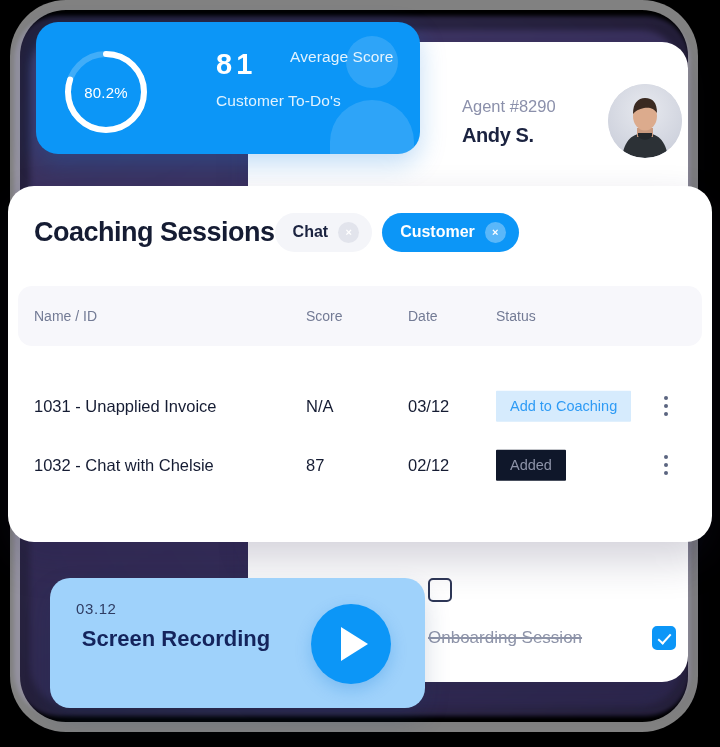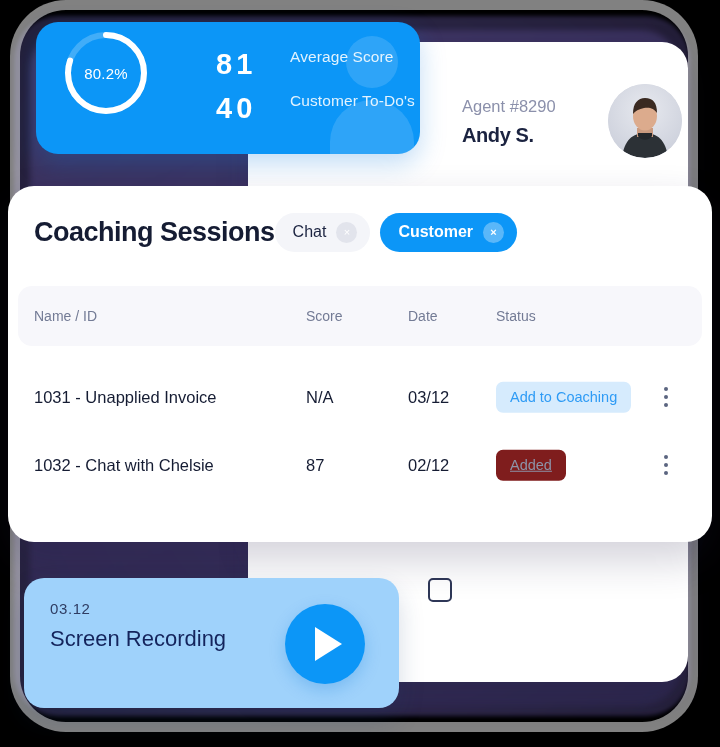--- a/index.html
+++ b/index.html
@@ -80,21 +80,21 @@
     right: 6px;
     top: 78px;
     width: 84px;
     height: 80px;
     border-radius: 46px 46px 12px 12px;
     background: rgba(255,255,255,0.14);
   }
   .donut-wrap {
     position: absolute;
     left: 24px;
-    top: 5px;
+    top: 24px;
     width: 92px;
     height: 92px;
   }
   .donut-label {
     position: absolute;
     left: 0; top: 0; right: 0; bottom: 0;
     display: flex;
     align-items: center;
     justify-content: center;
     color: #ffffff;
@@ -254,21 +254,21 @@
   }
   .chips { display: flex; align-items: center; gap: 10px; }
   .chip {
     display: flex;
     align-items: center;
     gap: 10px;
     border-radius: 999px;
     padding: 9px 13px 9px 18px;
     font-size: 16px;
   }
-  .chip.ghost { background: #f4f5f9; color: #1b2340; }
+  .chip.ghost { background: #f4f5f9; color: #1b2340; font-weight: bold; }
   .chip.solid { background: #0c96f7; color: #ffffff; font-weight: 600; }
   .chip-x {
     width: 21px;
     height: 21px;
     border-radius: 50%;
     display: flex;
     align-items: center;
     justify-content: center;
     font-size: 11px;
     line-height: 1;
@@ -285,21 +285,21 @@
     height: 60px;
     background: #f7f7fb;
     border-radius: 14px;
   }
   .row {
     position: absolute;
     left: 10px;
     right: 10px;
     height: 60px;
   }
-  .row.r1 { top: 181px; }
+  .row.r1 { top: 190px; }
   .row.r2 { top: 249px; }
 
   .cell {
     position: absolute;
     top: 50%;
     transform: translateY(-50%);
     white-space: nowrap;
   }
   .c-name { left: 16px; }
   .c-score { left: 288px; }
@@ -310,46 +310,46 @@
   .th {
     color: #737b95;
     font-size: 14px;
   }
   .td {
     color: #151c33;
     font-size: 16.5px;
   }
   .badge {
     display: inline-block;
-    border-radius: 7px;
+    border-radius: 1px;
     padding: 8px 14px;
     font-size: 14.5px;
     line-height: 1;
   }
   .badge.blue { background: #d6ebfd; color: #2e9bf5; }
-  .badge.grey { background: #7f1d1d; color: #8d93a8; text-decoration: underline; }
+  .badge.grey { background: #0f172a; color: #8d93a8; }
 
   .kebab {
     width: 4px;
     display: flex;
     flex-direction: column;
     gap: 4px;
   }
   .kebab i {
     display: block;
     width: 4px;
     height: 4px;
     border-radius: 50%;
     background: #5b6580;
   }
 
   
   .rec-card {
     position: absolute;
-    left: 24px;
+    left: 50px;
     top: 578px;
     width: 375px;
     height: 130px;
     background: #9fd2fb;
     border-radius: 20px;
     box-shadow: 0 12px 26px rgba(30,60,110,0.18);
     overflow: hidden;
   }
   .rec-date {
     position: absolute;
@@ -357,24 +357,25 @@
     top: 22px;
     font-size: 15px;
     color: #2f3d63;
     letter-spacing: 0.6px;
   }
   .rec-title {
     position: absolute;
     left: 26px;
     top: 46px;
     font-size: 22px;
-    font-weight: 400;
+    font-weight: 700;
     color: #14245c;
     line-height: 1.38;
     width: 200px;
+    text-align: center;
   }
   .play-btn {
     position: absolute;
     right: 34px;
     top: 26px;
     width: 80px;
     height: 80px;
     border-radius: 50%;
     background: #0c96f7;
     display: flex;
@@ -427,41 +428,44 @@
           </g>
         </svg>
       </div>
     </div>
   </div>
 
   <div class="options-panel">
     <div class="opt-row r1">
       <span class="cb"></span>
     </div>
+    <div class="opt-row r2">
+      <span class="opt-label struck">Onboarding Session</span>
+      <span class="cb checked"></span>
+    </div>
   </div>
 
   <div class="stats-card">
     <div class="person-glyph-head"></div>
     <div class="person-glyph-body"></div>
 
     <div class="donut-wrap">
       <svg width="92" height="92" viewBox="0 0 92 92" aria-hidden="true">
         <circle cx="46" cy="46" r="38" fill="none" stroke="rgba(255,255,255,0.22)" stroke-width="6"></circle>
         <circle id="donut-arc" cx="46" cy="46" r="38" fill="none" stroke="#ffffff" stroke-width="6" stroke-linecap="round" transform="rotate(-90 46 46)" stroke-dasharray="191.5 47.3"></circle>
       </svg>
       <div class="donut-label">80.2%</div>
     </div>
 
     <div class="stats-rows">
       <div class="stats-row">
         <span class="stats-num">81</span>
         <span class="stats-lbl">Average Score</span>
       </div>
       <div class="stats-row">
-        <span class="stats-num">40</span>
         <span class="stats-lbl">Customer To-Do's</span>
       </div>
     </div>
   </div>
 
   <div class="main-card">
     <div class="main-head">
       <div class="main-title">Coaching Sessions</div>
       <div class="chips">
         <div class="chip ghost">

